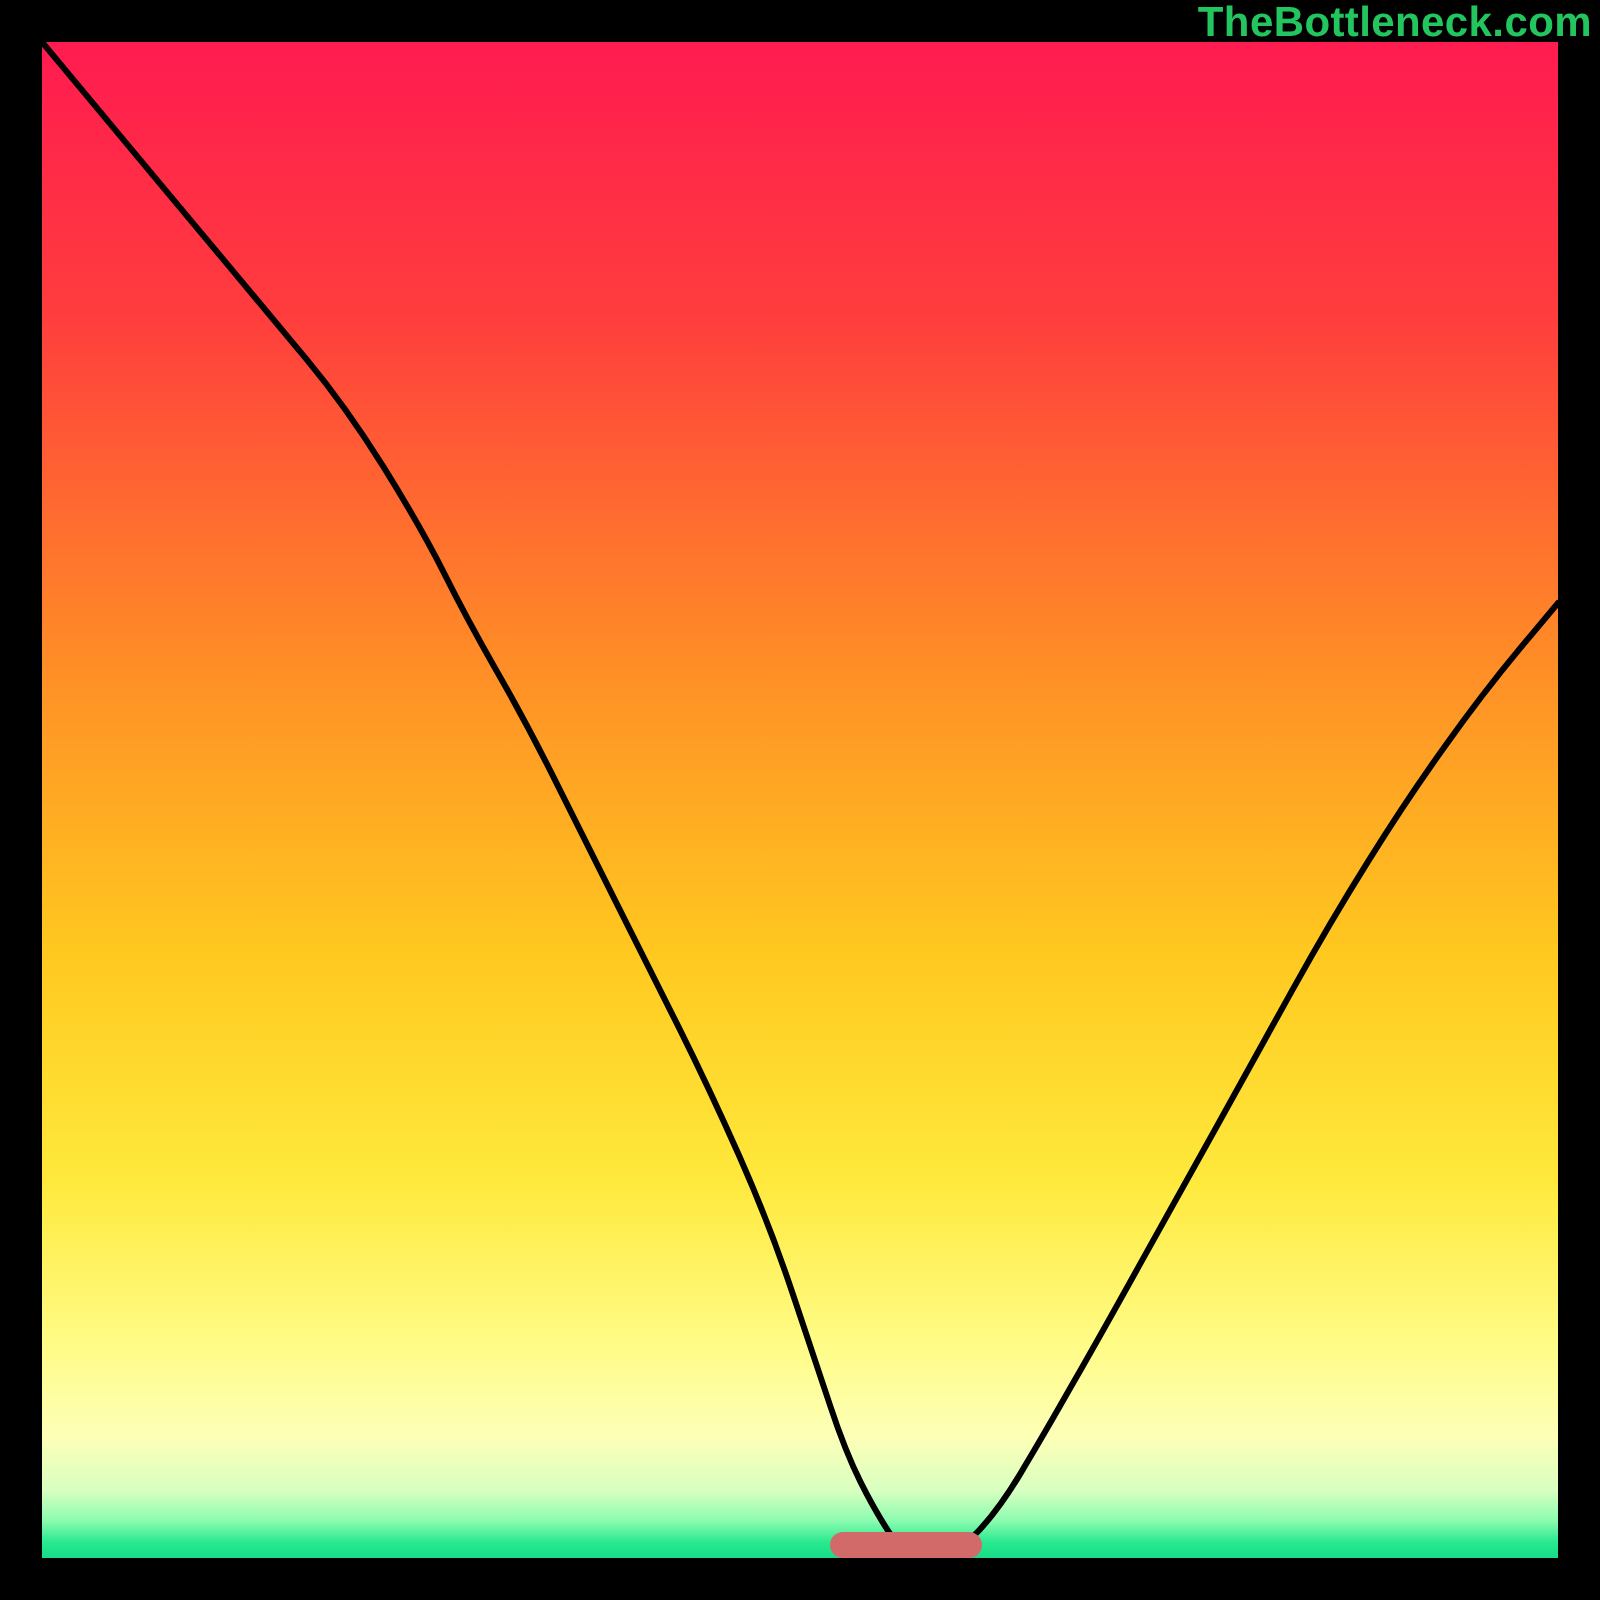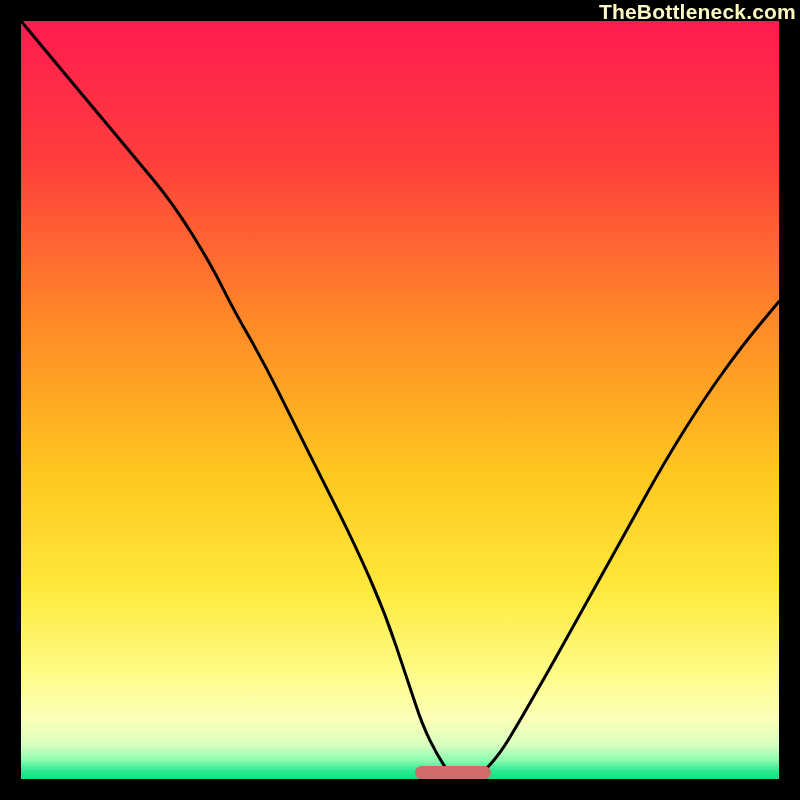--- a/index.html
+++ b/index.html
@@ -53,21 +53,21 @@
     border-radius: 7px;
     height: 13px;
   }
   .watermark {
     position: absolute;
     top: 0px;
     right: 4px;
     font-family: Arial, Helvetica, sans-serif;
     font-size: 21px;
     font-weight: bold;
-    color: #fef9c3;
+    color: #22c55e;
     letter-spacing: 0.2px;
     user-select: none;
   }
 </style>
 </head>
 <body>
 
 <div class="frame">
   <div class="plot">
 

